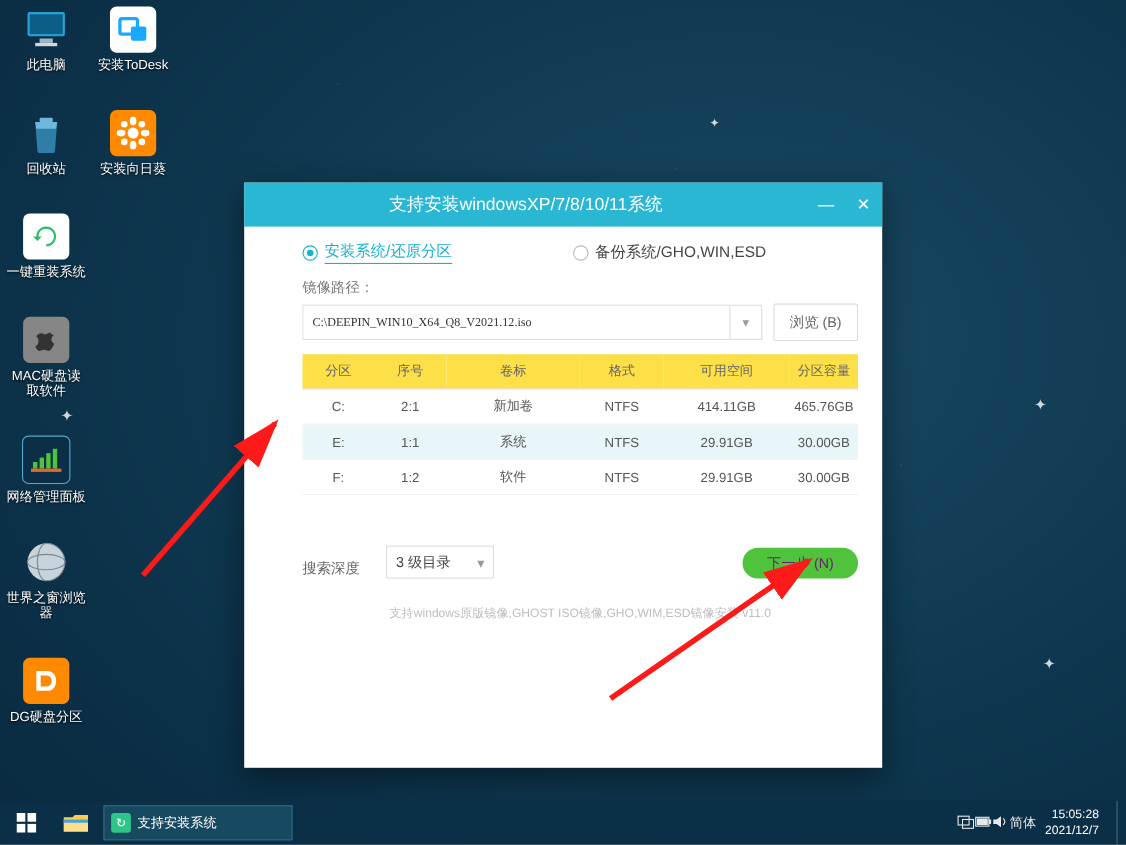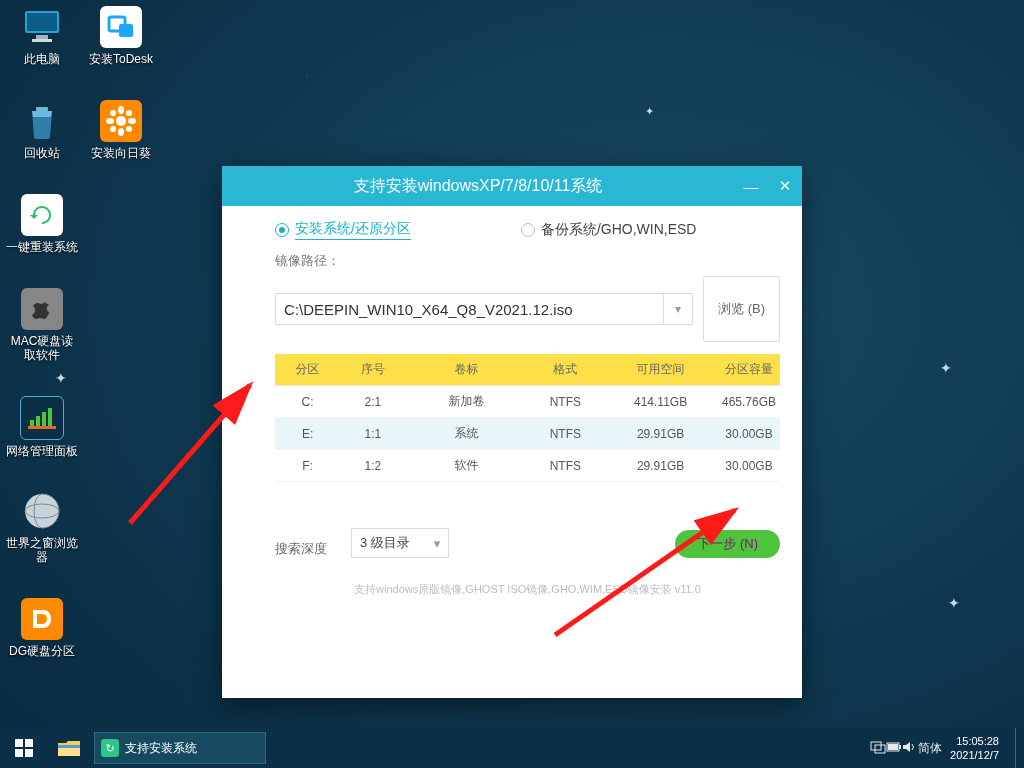--- a/index.html
+++ b/index.html
@@ -52,23 +52,23 @@
   .radio-item{display:flex;align-items:center;gap:6px;color:#444}
   .radio-item.active{color:#17b3d0}
   .rdot{width:12px;height:12px;border-radius:50%;border:1px solid #bbb;display:inline-flex;align-items:center;justify-content:center}
   .radio-item.active .rdot{border-color:#17b3d0}
   .radio-item.active .rdot::after{content:"";width:6px;height:6px;border-radius:50%;background:#17b3d0}
   .radio-item.active .rlbl{border-bottom:1px solid #17b3d0;padding-bottom:1px}
 
   .label-line{color:#777;font-size:13px;margin:6px 0 6px;}
   .path-row{display:flex;gap:10px;align-items:center;margin-bottom:12px;}
   .path-box{flex:1;height:30px;border:1px solid #dcdcdc;display:flex;align-items:center}
-  .path-box input{border:none;flex:1;height:100%;padding:0 8px;font-family:Liberation Sans, sans-serif;font-size:15px;outline:none;color:#333}
+  .path-box input{border:none;flex:1;height:100%;padding:0 8px;font-family:Liberation Serif, serif;font-size:11px;outline:none;color:#333}
   .path-box .dd{width:28px;height:100%;border-left:1px solid #dcdcdc;display:flex;align-items:center;justify-content:center;color:#999}
-  .btn{height:32px;padding:16px 14px;border:1px solid #dcdcdc;background:#fff;color:#666;display:flex;align-items:center;border-radius:2px;font-size:13px}
+  .btn{height:32px;padding:0 14px;border:1px solid #dcdcdc;background:#fff;color:#666;display:flex;align-items:center;border-radius:2px;font-size:13px}
 
   table{width:100%;border-collapse:collapse;font-size:12px;color:#555}
   thead th{background:#fde047;font-weight:normal;color:#666;padding:7px 4px;border-bottom:1px solid #e6e6e6}
   tbody td{padding:7px 4px;text-align:center;border-bottom:1px solid #f2f2f2}
   tbody tr.sel{background:#e8f6fa}
 
   .bottom-row{display:flex;align-items:flex-end;margin-top:46px;gap:24px;font-size:13px;color:#666}
   .select-box{height:28px;border:1px solid #dcdcdc;display:flex;align-items:center;padding:0 8px;gap:24px;color:#444}
   .select-box .dd{color:#999}
   .next-btn{margin-left:auto;background:#4ec33b;color:#701a75;border:none;border-radius:14px;height:28px;padding:0 22px;font-size:13px}

